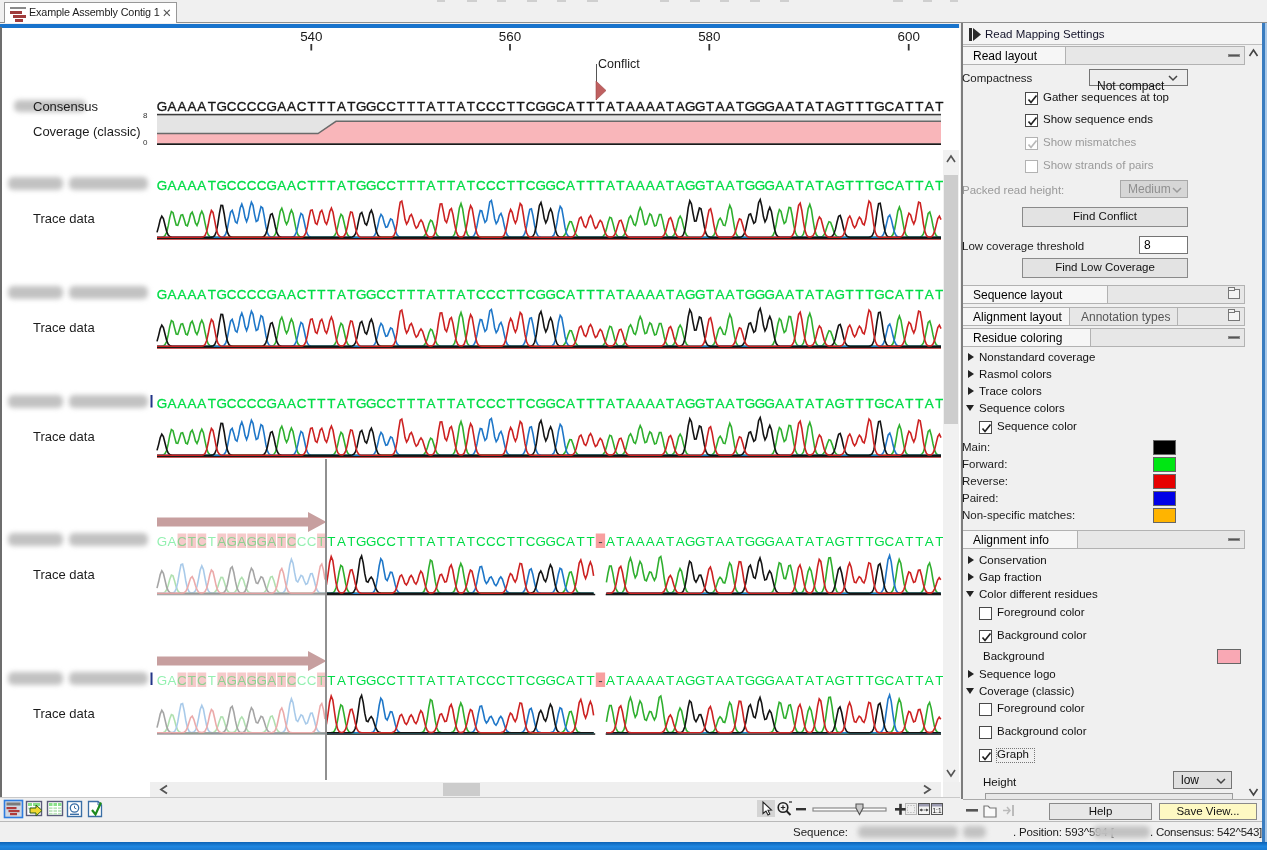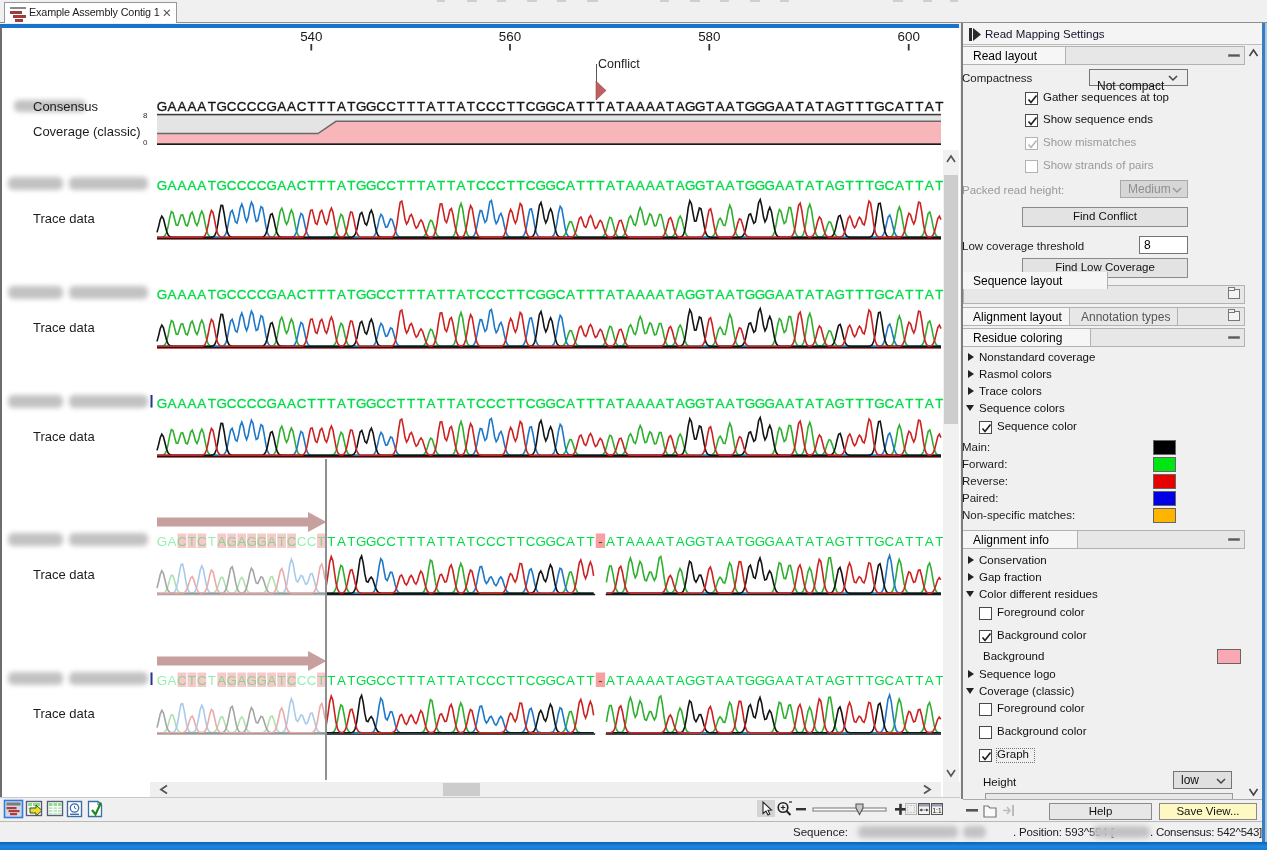--- a/index.html
+++ b/index.html
@@ -295,21 +295,21 @@
 <div class="rlbl" style="left:962px;top:184px;width:153px;color:#9a9a9a;font-size:11.5px">Packed read height:</div>
 <div class="ddown dis" style="left:1120px;top:180px;width:68px;height:18px;padding:1px 0 0 7px">Medium</div>
 <svg class="chev" style="left:1172px;top:187px">
     <path d="M1 1 L5 5 L9 1" stroke="#999" stroke-width="1.5" fill="none"></path>
   </svg>
 <div class="btn" style="left:1022px;top:207px;width:166px;height:20px;padding-top:2px">Find Conflict</div>
 <div class="rlbl" style="left:962px;top:240px;width:173px;font-size:11.5px">Low coverage threshold</div>
 <div class="ab" style="left:1139px;top:236px;width:49px;height:18px;background:#fff;border:1px solid #747474;font-size:12px;padding:1px 0 0 4px">8</div>
 <div class="btn" style="left:1022px;top:258px;width:166px;height:20px;padding-top:2px">Find Low Coverage</div>
 <div class="hdr" style="top:285px"></div>
-<div class="hdrtab" style="left:963px;top:272px;width:145px">Sequence layout</div>
+<div class="hdrtab" style="left:963px;top:286px;width:145px">Sequence layout</div>
 <div class="folder" style="left:1228px;top:289px"></div>
 <div class="hdr" style="top:307px"></div>
 <div class="hdrtab" style="left:963px;top:308px;width:107px">Alignment layout</div>
 <div class="hdrtab" style="left:1071px;top:308px;width:107px;background:#e7e7e7;color:#565656;padding-left:10px">Annotation types</div>
 <div class="folder" style="left:1228px;top:311px"></div>
 <div class="hdr" style="top:328px"></div>
 <div class="hdrtab" style="left:963px;top:329px;width:128px">Residue coloring</div>
 <div class="mindash" style="left:1228px;top:336px"></div>
 <div class="tri r" style="left:968px;top:353px"></div>
 <div class="cbl" style="left:979px;top:351px">Nonstandard coverage</div>

